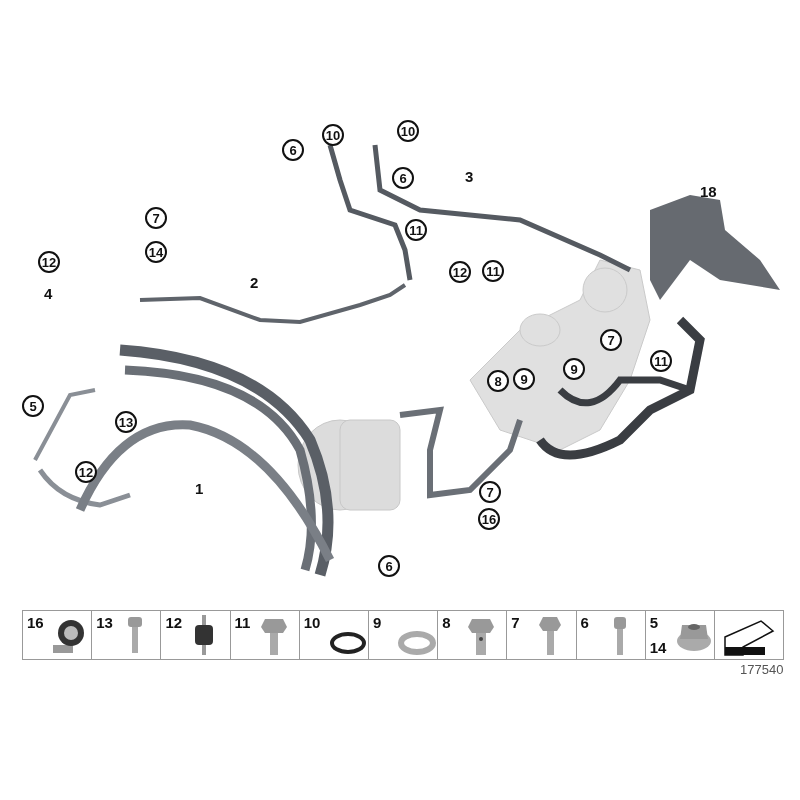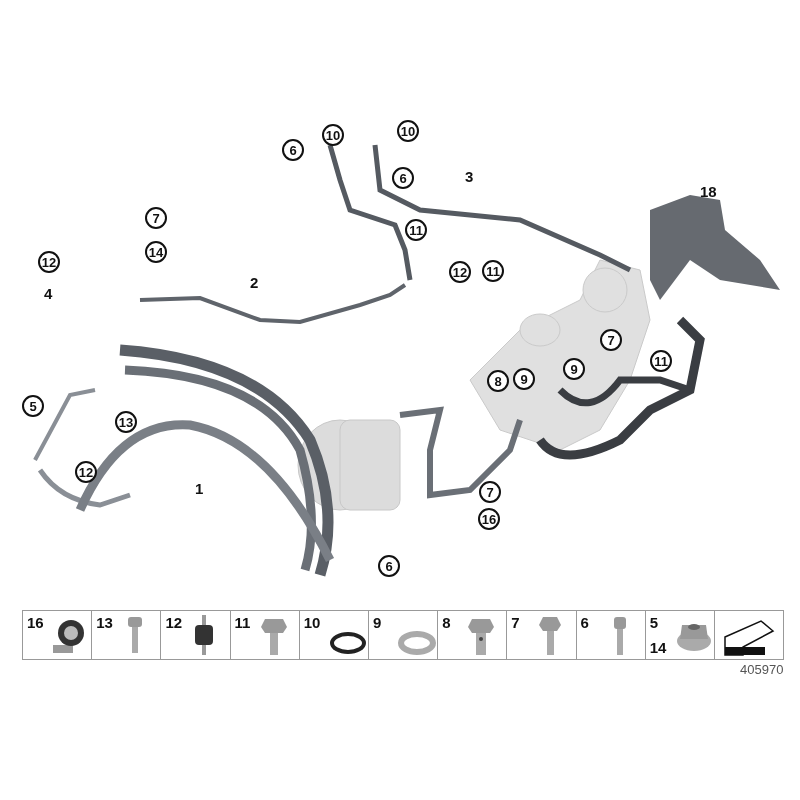--- a/index.html
+++ b/index.html
@@ -155,13 +155,13 @@
       </svg>
   </div>
   <div class="cell">
     <svg width="56" height="42" style="left:6px">
         <polygon points="4,22 40,6 52,16 22,32 22,40 4,40" fill="#fff" stroke="#111" stroke-width="1.5"></polygon>
         <rect x="4" y="32" width="40" height="8" fill="#111"></rect>
       </svg>
   </div>
 </div>
 
-<div id="diagram-id">405970</div>
+<div id="diagram-id">177540</div>
 
 </body></html>

